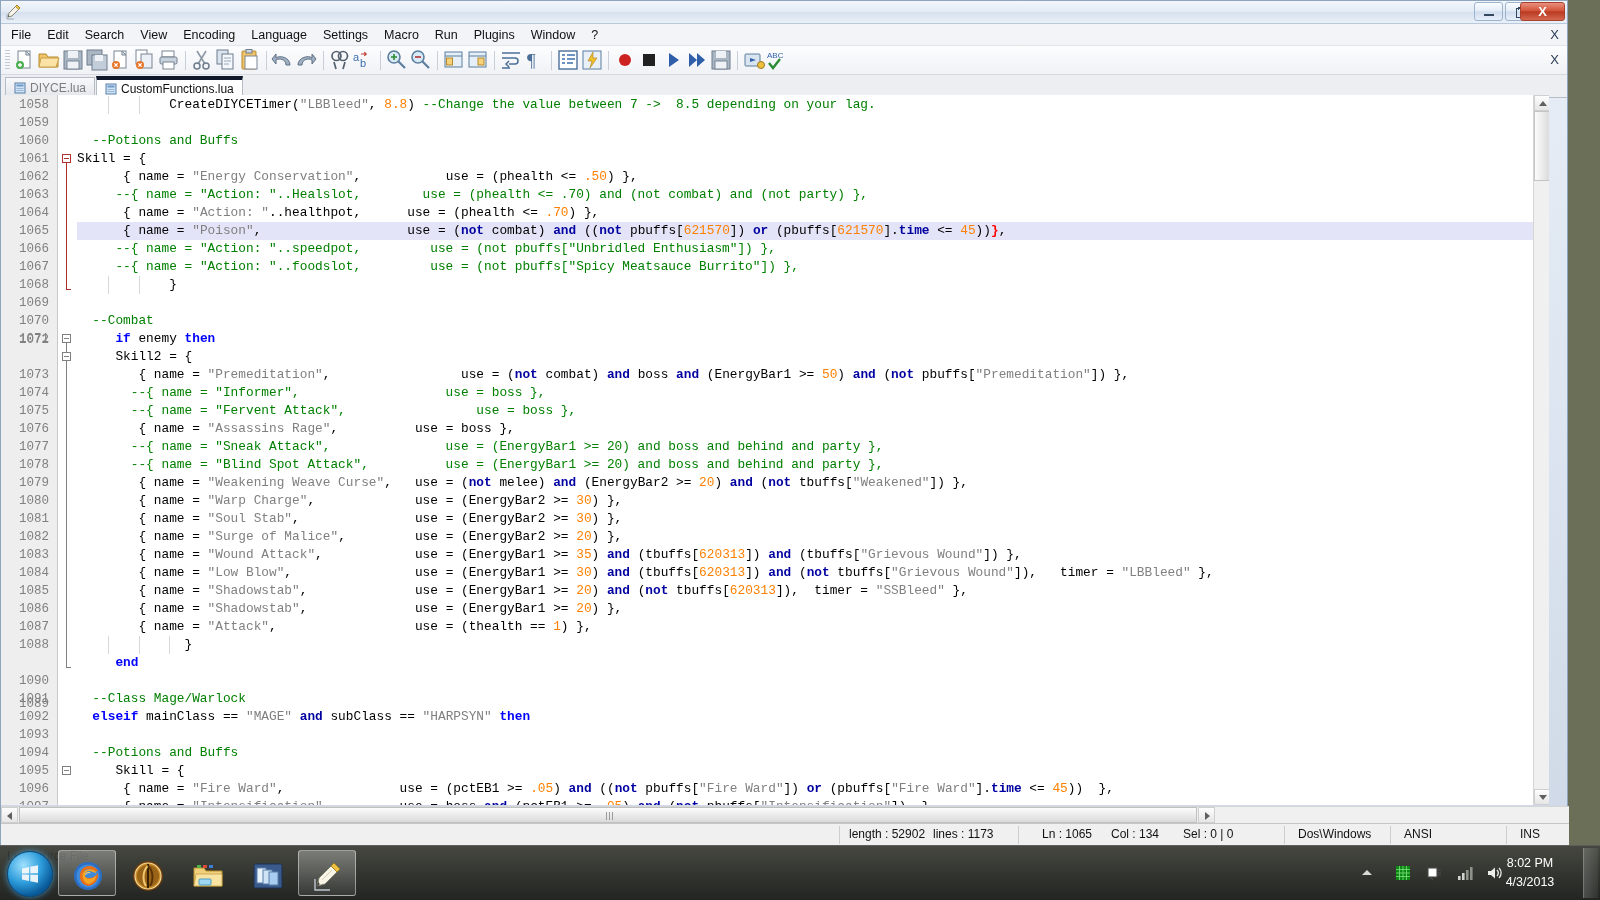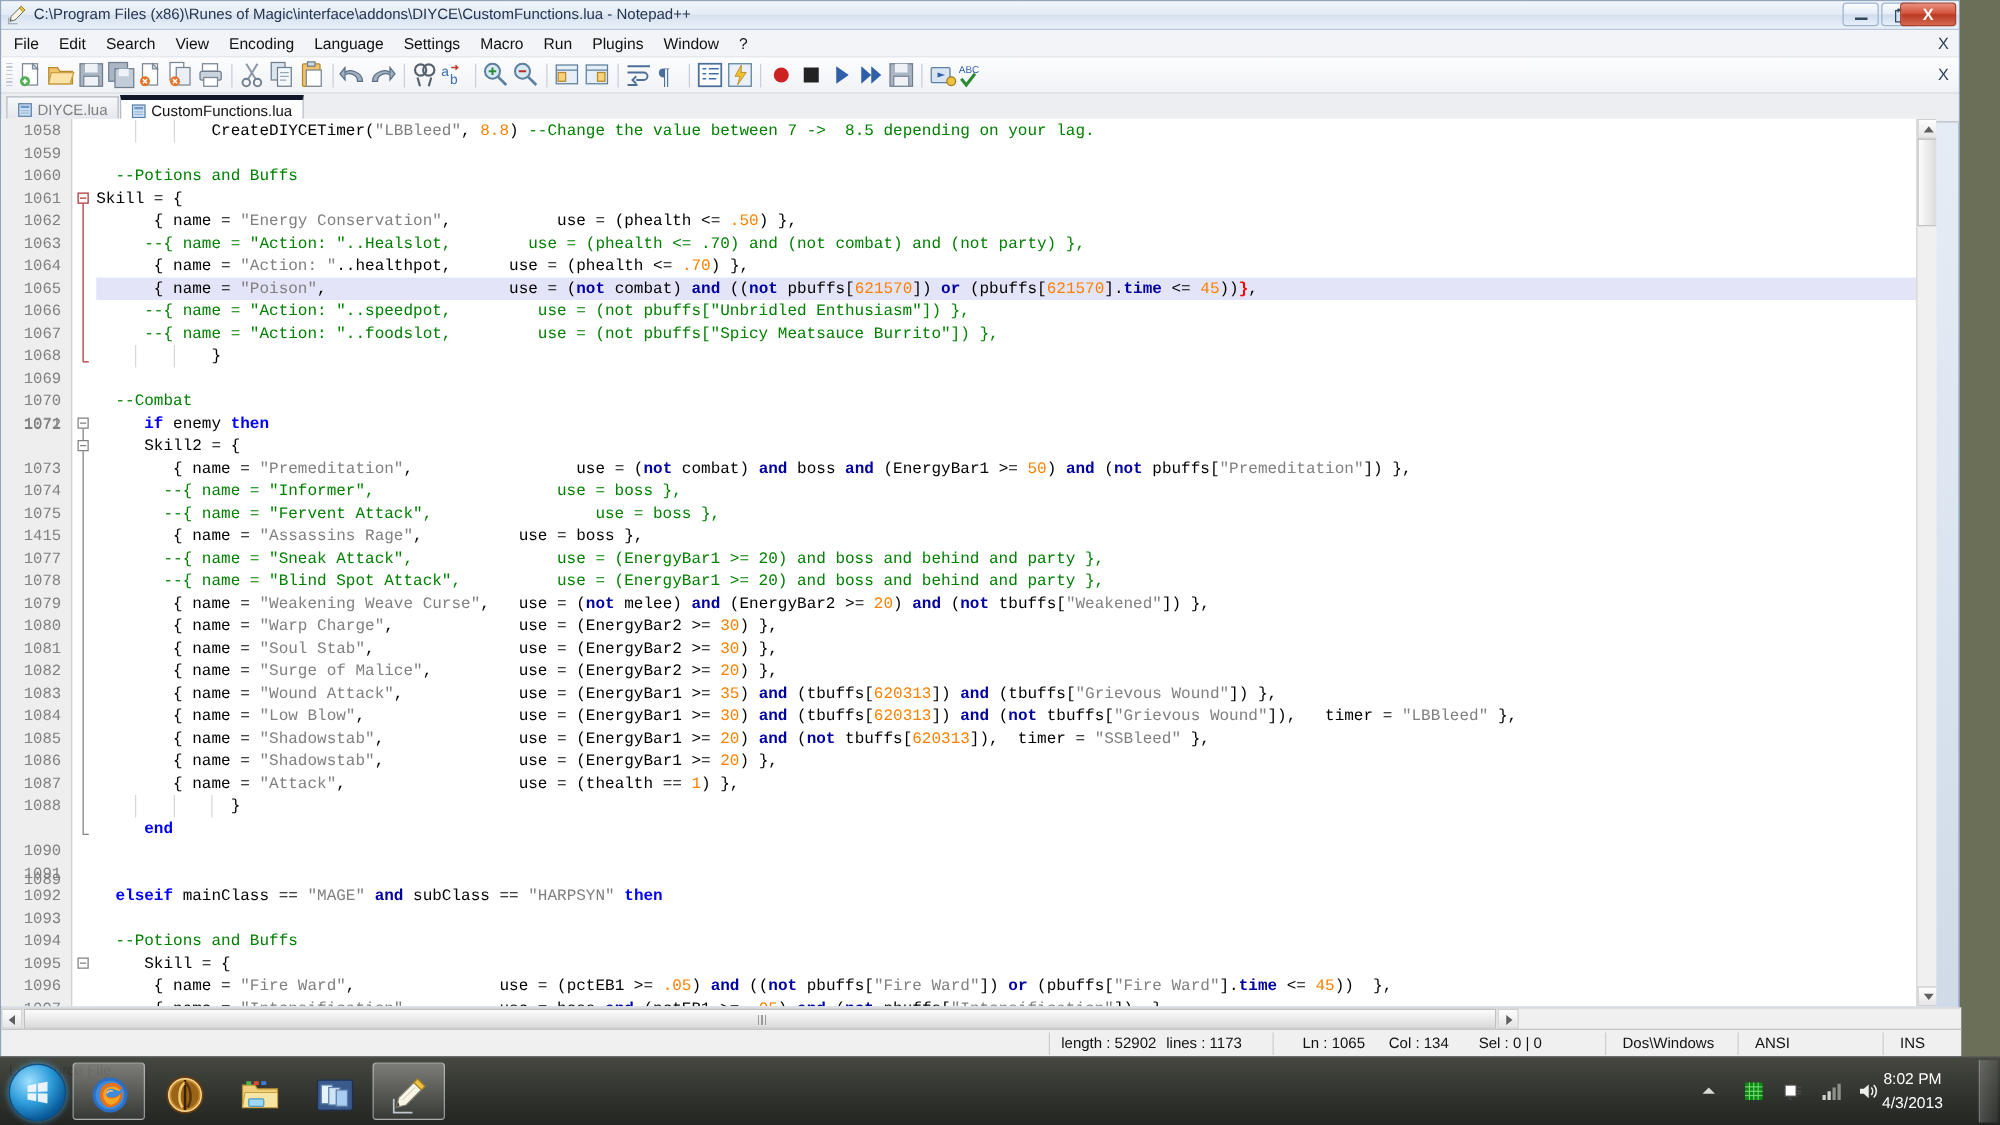--- a/index.html
+++ b/index.html
@@ -235,21 +235,20 @@
 
   <div id="titlebar">
     <div id="title-icon">
       <svg width="16" height="16" viewBox="0 0 16 16">
         <path d="M2 13 L3 9 L11 1 L14 4 L6 12 Z" fill="#f7f3e8" stroke="#6b6b5a" stroke-width="0.8"></path>
         <path d="M11 1 L14 4 L12.5 5.5 L9.5 2.5 Z" fill="#f0c040" stroke="#9a7b20" stroke-width="0.7"></path>
         <path d="M2 13 L3.2 12.2 L2.8 10.8 Z" fill="#444"></path>
         <path d="M1 10 L1 15 L8 15" fill="none" stroke="#9aa0aa" stroke-width="0.9"></path>
       </svg>
     </div>
-    <div id="title-text">C:\Program Files (x86)\Runes of Magic\interface\addons\DIYCE\CustomFunctions.lua - Notepad++</div>
     <div class="wbtn" id="btn-min">
         <i class="glyph"></i>
       </div>
     <div class="wbtn" id="btn-max">
         <i class="glyph"></i>
         <i class="glyph2"></i>
       </div>
     <div class="wbtn" id="btn-close">
         <span>X</span>
       </div>
@@ -454,21 +453,21 @@
         <div class="ln" style="top: 145px;">1066</div>
         <div class="ln" style="top: 163px;">1067</div>
         <div class="ln" style="top: 181px;">1068</div>
         <div class="ln" style="top: 199px;">1069</div>
         <div class="ln" style="top: 217px;">1070</div>
         <div class="ln" style="top: 235px;">1071</div>
         <div class="ln" style="top: 236px;">1072</div>
         <div class="ln" style="top: 271px;">1073</div>
         <div class="ln" style="top: 289px;">1074</div>
         <div class="ln" style="top: 307px;">1075</div>
-        <div class="ln" style="top: 325px;">1415</div>
+        <div class="ln" style="top: 325px;">1076</div>
         <div class="ln" style="top: 343px;">1077</div>
         <div class="ln" style="top: 361px;">1078</div>
         <div class="ln" style="top: 379px;">1079</div>
         <div class="ln" style="top: 397px;">1080</div>
         <div class="ln" style="top: 415px;">1081</div>
         <div class="ln" style="top: 433px;">1082</div>
         <div class="ln" style="top: 451px;">1083</div>
         <div class="ln" style="top: 469px;">1084</div>
         <div class="ln" style="top: 487px;">1085</div>
         <div class="ln" style="top: 505px;">1086</div>
@@ -513,20 +512,21 @@
         <div class="coderow" style="top: 415px;"><span class="c-plain">        { </span><span class="c-plain">name</span><span class="c-plain"> = </span><span class="c-str">"Soul Stab"</span><span class="c-plain">,               </span><span class="c-plain">use</span><span class="c-plain"> = (EnergyBar2 &gt;= </span><span class="c-num">30</span><span class="c-plain">) },</span></div>
         <div class="coderow" style="top: 433px;"><span class="c-plain">        { </span><span class="c-plain">name</span><span class="c-plain"> = </span><span class="c-str">"Surge of Malice"</span><span class="c-plain">,         </span><span class="c-plain">use</span><span class="c-plain"> = (EnergyBar2 &gt;= </span><span class="c-num">20</span><span class="c-plain">) },</span></div>
         <div class="coderow" style="top: 451px;"><span class="c-plain">        { </span><span class="c-plain">name</span><span class="c-plain"> = </span><span class="c-str">"Wound Attack"</span><span class="c-plain">,            </span><span class="c-plain">use</span><span class="c-plain"> = (EnergyBar1 &gt;= </span><span class="c-num">35</span><span class="c-plain">) </span><span class="c-op">and</span><span class="c-plain"> (tbuffs[</span><span class="c-num">620313</span><span class="c-plain">]) </span><span class="c-op">and</span><span class="c-plain"> (tbuffs[</span><span class="c-str">"Grievous Wound"</span><span class="c-plain">]) },</span></div>
         <div class="coderow" style="top: 469px;"><span class="c-plain">        { </span><span class="c-plain">name</span><span class="c-plain"> = </span><span class="c-str">"Low Blow"</span><span class="c-plain">,                </span><span class="c-plain">use</span><span class="c-plain"> = (EnergyBar1 &gt;= </span><span class="c-num">30</span><span class="c-plain">) </span><span class="c-op">and</span><span class="c-plain"> (tbuffs[</span><span class="c-num">620313</span><span class="c-plain">]) </span><span class="c-op">and</span><span class="c-plain"> (</span><span class="c-op">not</span><span class="c-plain"> tbuffs[</span><span class="c-str">"Grievous Wound"</span><span class="c-plain">]),   timer = </span><span class="c-str">"LBBleed"</span><span class="c-plain"> },</span></div>
         <div class="coderow" style="top: 487px;"><span class="c-plain">        { </span><span class="c-plain">name</span><span class="c-plain"> = </span><span class="c-str">"Shadowstab"</span><span class="c-plain">,              </span><span class="c-plain">use</span><span class="c-plain"> = (EnergyBar1 &gt;= </span><span class="c-num">20</span><span class="c-plain">) </span><span class="c-op">and</span><span class="c-plain"> (</span><span class="c-op">not</span><span class="c-plain"> tbuffs[</span><span class="c-num">620313</span><span class="c-plain">]),  timer = </span><span class="c-str">"SSBleed"</span><span class="c-plain"> },</span></div>
         <div class="coderow" style="top: 505px;"><span class="c-plain">        { </span><span class="c-plain">name</span><span class="c-plain"> = </span><span class="c-str">"Shadowstab"</span><span class="c-plain">,              </span><span class="c-plain">use</span><span class="c-plain"> = (EnergyBar1 &gt;= </span><span class="c-num">20</span><span class="c-plain">) },</span></div>
         <div class="coderow" style="top: 523px;"><span class="c-plain">        { </span><span class="c-plain">name</span><span class="c-plain"> = </span><span class="c-str">"Attack"</span><span class="c-plain">,                  </span><span class="c-plain">use</span><span class="c-plain"> = (thealth == </span><span class="c-num">1</span><span class="c-plain">) },</span></div>
         <div class="coderow" style="top: 541px;"><span class="c-plain">              }</span></div>
         <div class="coderow" style="top: 559px;"><span class="c-plain">     </span><span class="c-kw">end</span></div>
         <div class="coderow" style="top: 577px;"></div>
+        <div class="coderow" style="top: 595px;"><span class="c-plain">  </span><span class="c-com">--Class Mage/Warlock</span></div>
         <div class="coderow" style="top: 613px;"><span class="c-plain">  </span><span class="c-kw">elseif</span><span class="c-plain"> mainClass == </span><span class="c-str">"MAGE"</span><span class="c-plain"> </span><span class="c-op">and</span><span class="c-plain"> subClass == </span><span class="c-str">"HARPSYN"</span><span class="c-plain"> </span><span class="c-kw">then</span></div>
         <div class="coderow" style="top: 631px;"></div>
         <div class="coderow" style="top: 649px;"><span class="c-plain">  </span><span class="c-com">--Potions and Buffs</span></div>
         <div class="coderow" style="top: 667px;"><span class="c-plain">     Skill = {</span></div>
         <div class="coderow" style="top: 685px;"><span class="c-plain">      { </span><span class="c-plain">name</span><span class="c-plain"> = </span><span class="c-str">"Fire Ward"</span><span class="c-plain">,               </span><span class="c-plain">use</span><span class="c-plain"> = (pctEB1 &gt;= </span><span class="c-num">.05</span><span class="c-plain">) </span><span class="c-op">and</span><span class="c-plain"> ((</span><span class="c-op">not</span><span class="c-plain"> pbuffs[</span><span class="c-str">"Fire Ward"</span><span class="c-plain">]) </span><span class="c-op">or</span><span class="c-plain"> (pbuffs[</span><span class="c-str">"Fire Ward"</span><span class="c-plain">].</span><span class="c-op">time</span><span class="c-plain"> &lt;= </span><span class="c-num">45</span><span class="c-plain">))  },</span></div>
         <div class="coderow" style="top: 703px;"><span class="c-plain">      { </span><span class="c-plain">name</span><span class="c-plain"> = </span><span class="c-str">"Intensification"</span><span class="c-plain">,         </span><span class="c-plain">use</span><span class="c-plain"> = boss </span><span class="c-op">and</span><span class="c-plain"> (pctEB1 &gt;= </span><span class="c-num">.05</span><span class="c-plain">) </span><span class="c-op">and</span><span class="c-plain"> (</span><span class="c-op">not</span><span class="c-plain"> pbuffs[</span><span class="c-str">"Intensification"</span><span class="c-plain">])  },</span></div>
         <div class="indentguide" style="left: 106.8px; top: 1px; height: 18px;"></div>
         <div class="indentguide" style="left: 137.6px; top: 1px; height: 18px;"></div>
         <div class="indentguide" style="left: 106.8px; top: 181px; height: 18px;"></div>
         <div class="indentguide" style="left: 137.6px; top: 181px; height: 18px;"></div>

